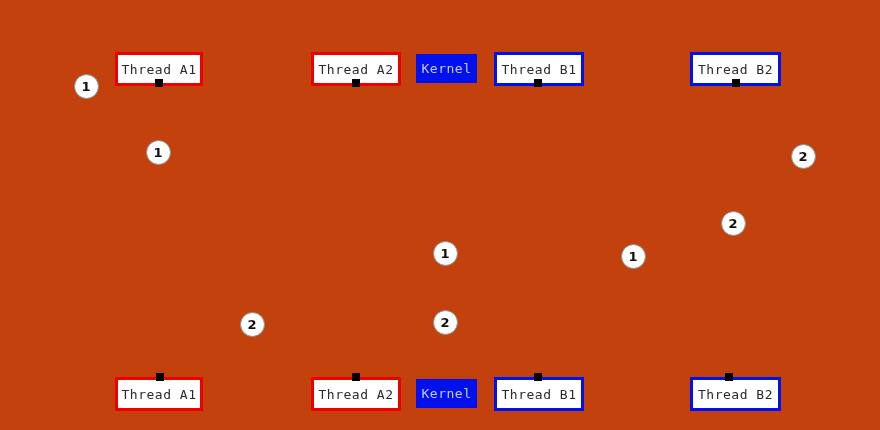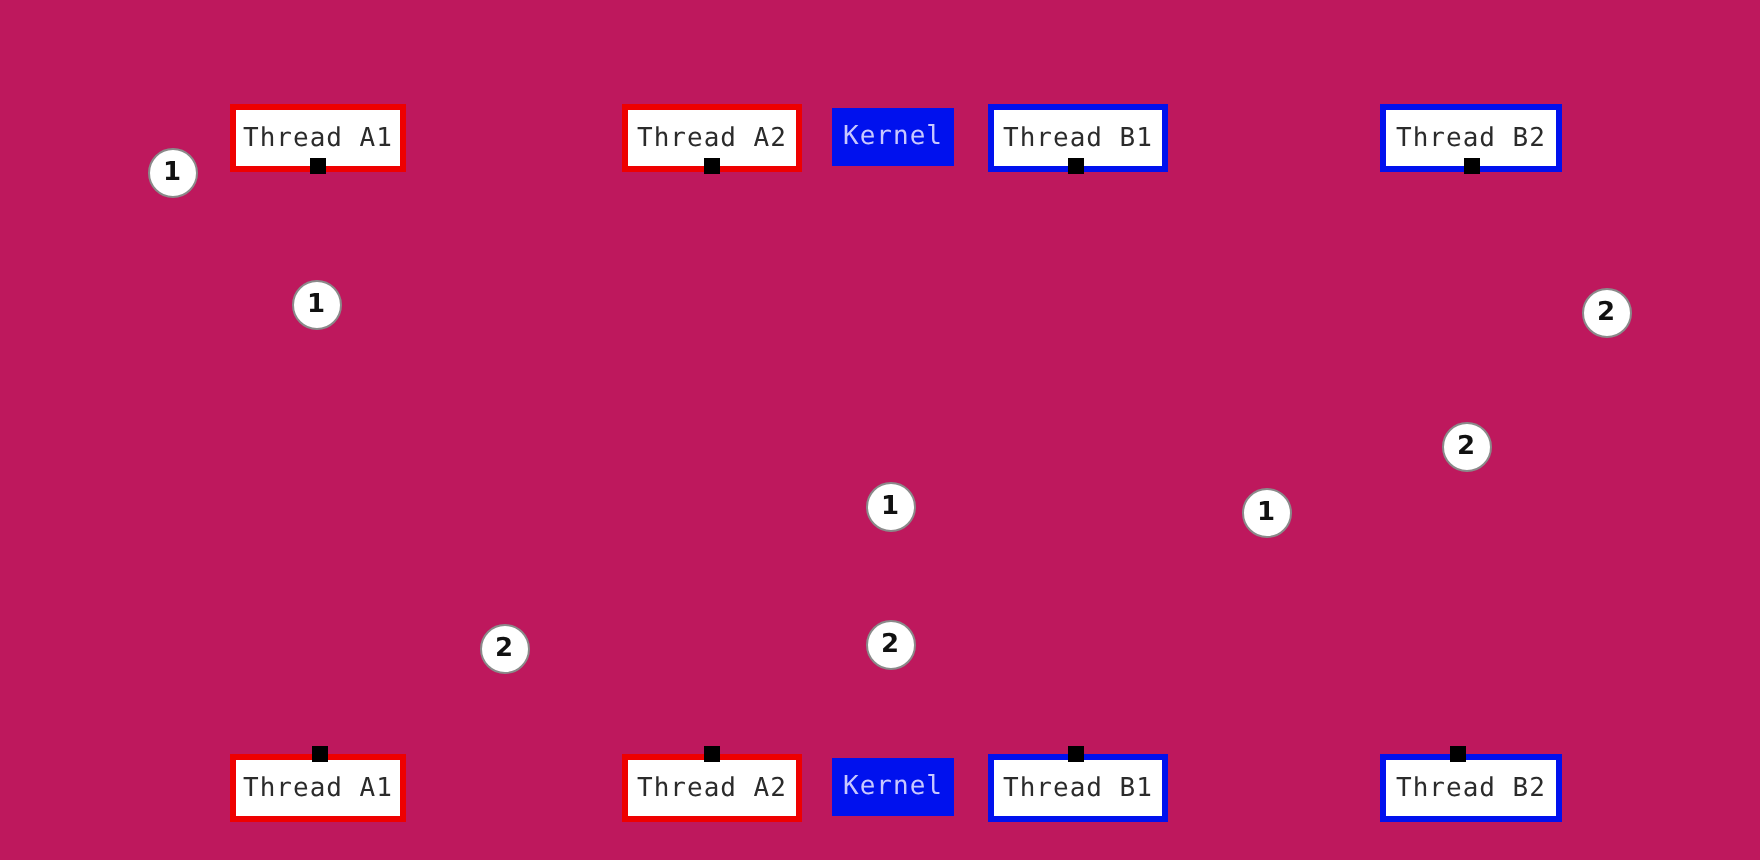--- a/index.html
+++ b/index.html
@@ -56,21 +56,21 @@
     justify-content: center;
     font-family: "DejaVu Sans", sans-serif;
     font-size: 13px;
     font-weight: bold;
     color: #111111;
   }
 </style>
 </head>
 <body>
 
-<div id="canvas" style="width: 880px; height: 430px; background: #be185d; text-decoration: underline;">
+<div id="canvas" style="width: 880px; height: 430px; background: #c2410c; text-decoration: underline;">
     <div class="box user" style="left: 115px; top: 52px; width: 88px; height: 34px;">
       <span>Thread A1</span>
     </div>
     <div class="notch" style="left: 155px; width: 8px; height: 8px; top: 79px;"></div>
     <div class="box user" style="left: 311px; top: 52px; width: 90px; height: 34px;">
       <span>Thread A2</span>
     </div>
     <div class="notch" style="left: 352px; width: 8px; height: 8px; top: 79px;"></div>
     <div class="box kernel" style="left: 416px; top: 54px; width: 61px; height: 29px;">
       <span>Kernel</span>

